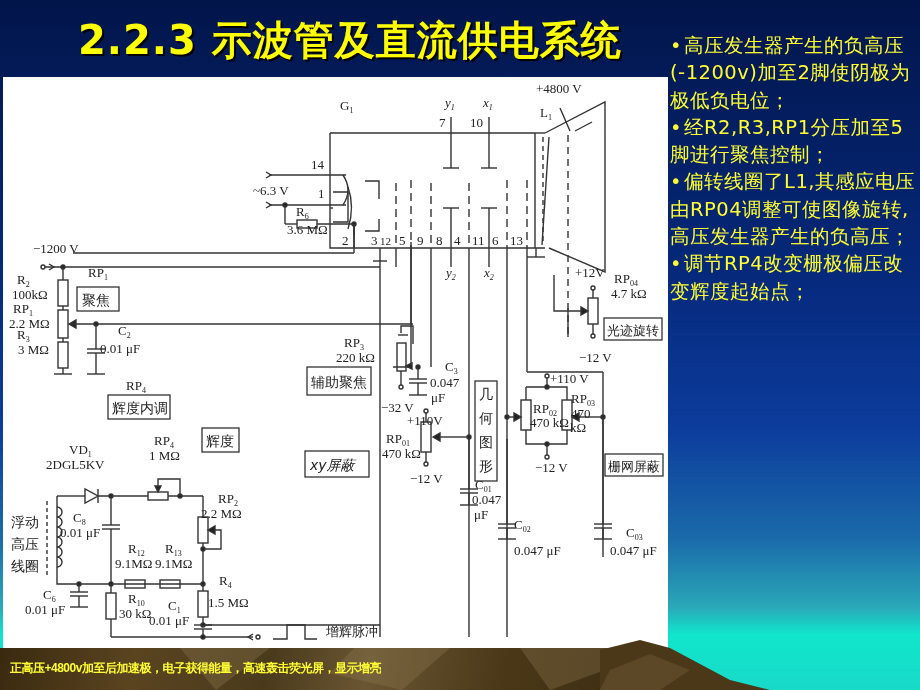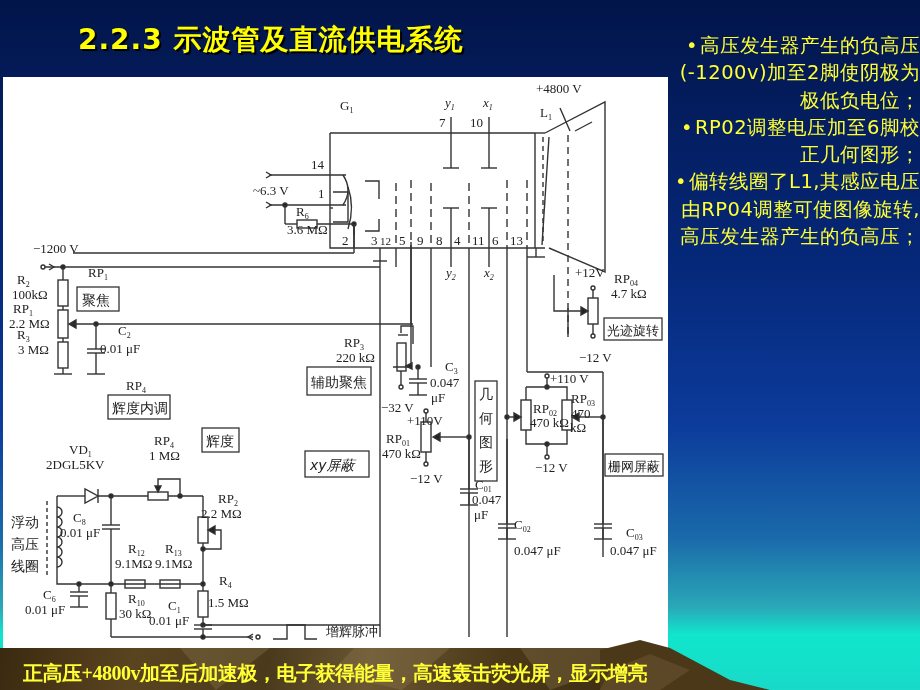--- a/index.html
+++ b/index.html
@@ -1,31 +1,31 @@
 <!DOCTYPE html>
 <html><head>
 <meta charset="utf-8">
 <style>
   html,body{margin:0;padding:0;}
   body{width:920px;height:690px;overflow:hidden;position:relative;
     font-family:"DejaVu Sans",sans-serif;
     background:linear-gradient(180deg,#02154a 0%,#06297c 40%,#0c3c9c 62%,#1a6aaa 78%,#2aa8b8 88%,#10e6cc 92%,#19d9c8 100%);}
   .slide-title{position:absolute;left:78px;top:12px;height:56px;line-height:56px;
-    font-family:"DejaVu Sans",sans-serif;font-weight:bold;font-size:28px;color:#ffff00;
+    font-family:"DejaVu Sans",sans-serif;font-weight:bold;font-size:40px;color:#ffff00;
     letter-spacing:1px;text-shadow:2px 2px 0 #000;white-space:nowrap;}
   .diagram{position:absolute;left:3px;top:77px;width:665px;height:571px;background:#ffffff;overflow:hidden;}
   .diagram svg{position:absolute;left:0;top:0;}
   .bottom-band{position:absolute;left:0;top:648px;width:668px;height:42px;
     background:linear-gradient(100deg,#3b2a10 0%,#5a4420 20%,#4a3a1c 40%,#6a5632 55%,#4a3818 75%,#3a2a10 100%);}
   .bottom-band .shard{position:absolute;background:rgba(140,120,80,0.35);}
-  .caption{position:absolute;left:10px;top:660px;font-size:20px;font-weight:bold;color:#ffff33;white-space:nowrap;
-    font-family:Liberation Serif, serif;letter-spacing:-0.5px;margin-left:13px;}
+  .caption{position:absolute;left:10px;top:660px;font-size:12px;font-weight:bold;color:#ffff33;white-space:nowrap;
+    font-family:Liberation Sans, sans-serif;letter-spacing:-0.5px;}
   .notes{position:absolute;left:670px;top:32px;width:250px;color:#ffff33;font-size:19.5px;line-height:27.3px;
     font-family:"DejaVu Sans",sans-serif;letter-spacing:0.5px;}
-  .note{display:block;margin:0;text-align:right;}
+  .note{display:block;margin:0;}
   .bullet{color:#ffff33;margin-right:2px;}
   .corner-hill{position:absolute;left:600px;top:640px;width:220px;height:50px;}
   svg text{font-family:"Liberation Serif",serif;fill:#222;}
   svg .cn{font-family:"DejaVu Sans",sans-serif;}
 </style>
 </head>
 <body>
 
 <div class="slide-title">2.2.3 示波管及直流供电系统</div>
 
@@ -388,15 +388,16 @@
 </div>
 <svg class="corner-hill" viewBox="0 0 220 50" xmlns="http://www.w3.org/2000/svg">
   <polygon points="0,10 40,0 70,8 130,40 170,50 0,50" fill="#4a3818"></polygon>
   <polygon points="10,30 50,14 90,30 60,50 0,50" fill="#5c4826"></polygon>
 </svg>
 
 <div class="caption">正高压+4800v加至后加速极，电子获得能量，高速轰击荧光屏，显示增亮</div>
 
 <div class="notes">
   <p class="note"><span class="bullet">•</span><span>高压发生器产生的负高压(-1200v)加至2脚使阴极为极低负电位；</span></p>
-  <p class="note"><span class="bullet">•</span><span>RP02调整电压加至6脚校正几何图形；</span></p>
+  <p class="note"><span class="bullet">•</span><span>经R2,R3,RP1分压加至5脚进行聚焦控制；</span></p>
   <p class="note"><span class="bullet">•</span><span>偏转线圈了L1,其感应电压由RP04调整可使图像旋转,高压发生器产生的负高压；</span></p>
+  <p class="note"><span class="bullet">•</span><span>调节RP4改变栅极偏压改变辉度起始点；</span></p>
 </div>
 
 </body></html>

